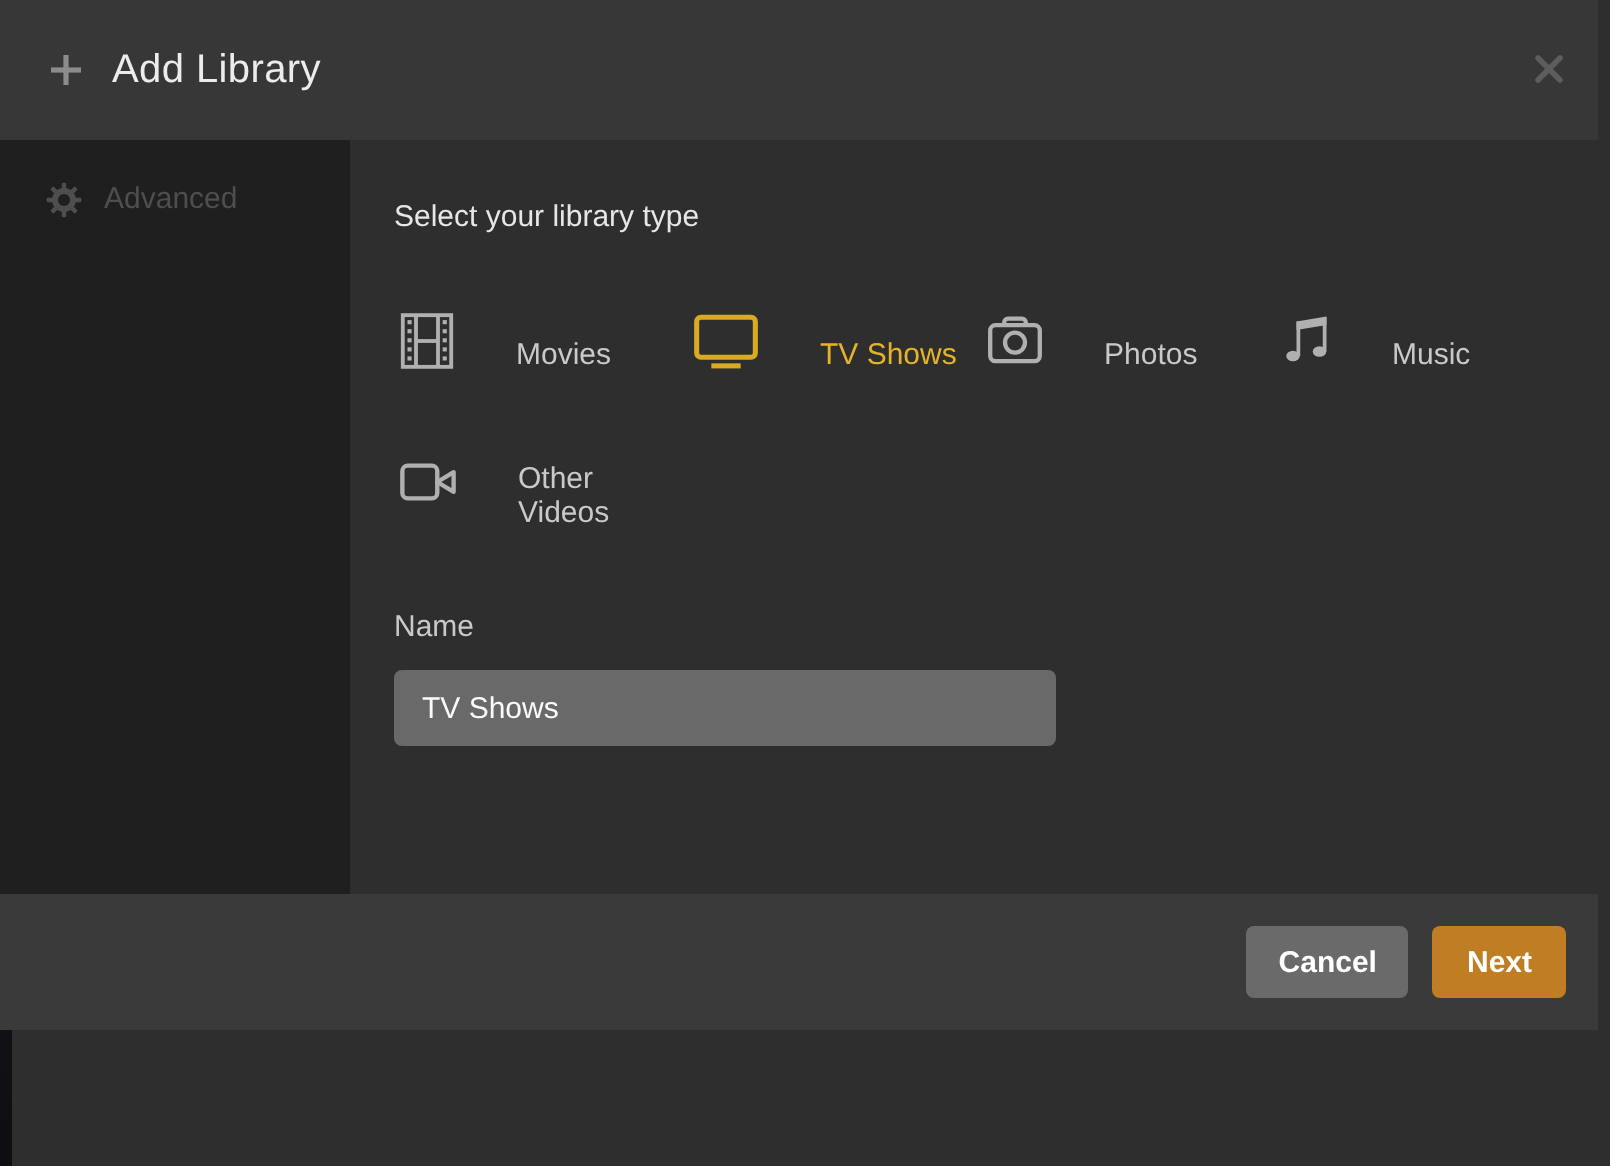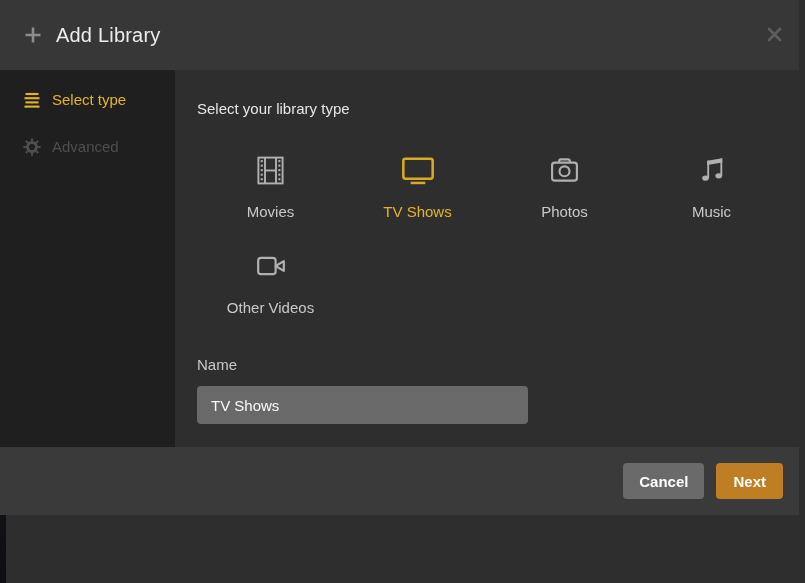--- a/index.html
+++ b/index.html
@@ -43,21 +43,21 @@
   .content { flex:1; padding:30px 22px 0 22px; position:relative; }
   .content-heading { font-size:15px; color:#e6e6e6; }
 
   .type-grid {
     margin-top:35px;
     display:grid;
     grid-template-columns:repeat(4,147px);
     row-gap:28px;
   }
   .type-cell {
-    display:flex; flex-direction:column; align-items:center; cursor:pointer;
+    display:flex; align-items:center; cursor:pointer;gap:28px;
   }
   .type-cell .t-icon { height:36px; display:flex; align-items:center; justify-content:center; }
   .type-cell .t-label { margin-top:15px; font-size:15px; color:#c9c9c9; }
   .type-cell.selected .t-label { color:#e5b327; }
 
   .fields { margin-top:40px; position:relative; height:80px; }
   .field-name { position:absolute; left:0; top:0; width:331px; }
   .field-label { font-size:15px; color:#c9c9c9; display:block; }
   .name-input {
     margin-top:13px; width:331px; height:38px;
@@ -111,31 +111,20 @@
       <svg width="17" height="17" viewBox="0 0 17 17">
         <line x1="3" y1="3" x2="14" y2="14" stroke="#5d5d5d" stroke-width="2.8" stroke-linecap="round"></line>
         <line x1="14" y1="3" x2="3" y2="14" stroke="#5d5d5d" stroke-width="2.8" stroke-linecap="round"></line>
       </svg>
     </span>
   </div>
 
   <div class="modal-body">
 
     <div class="sidebar">
-      <div class="side-item active">
-        <span class="s-icon">
-          <svg width="18" height="18" viewBox="0 0 18 18">
-            <line x1="2.5" y1="3" x2="15.5" y2="3" stroke="#e5b327" stroke-width="2.1"></line>
-            <line x1="1.5" y1="7.2" x2="16.5" y2="7.2" stroke="#e5b327" stroke-width="2.1"></line>
-            <line x1="2.5" y1="11.4" x2="15.5" y2="11.4" stroke="#e5b327" stroke-width="2.1"></line>
-            <line x1="1.5" y1="15.6" x2="16.5" y2="15.6" stroke="#e5b327" stroke-width="2.1"></line>
-          </svg>
-        </span>
-        <span class="s-label">Select type</span>
-      </div>
       <div class="side-item disabled">
         <span class="s-icon">
           <svg width="18" height="18" viewBox="0 0 20 20">
             <g fill="#4e4e4e">
               <rect x="8.8" y="0.4" width="2.4" height="4.4" rx="0.6"></rect>
               <rect x="8.8" y="15.2" width="2.4" height="4.4" rx="0.6"></rect>
               <rect x="8.8" y="0.4" width="2.4" height="4.4" rx="0.6" transform="rotate(90 10 10)"></rect>
               <rect x="8.8" y="15.2" width="2.4" height="4.4" rx="0.6" transform="rotate(90 10 10)"></rect>
               <rect x="8.8" y="0.4" width="2.4" height="4.4" rx="0.6" transform="rotate(45 10 10)"></rect>
               <rect x="8.8" y="15.2" width="2.4" height="4.4" rx="0.6" transform="rotate(45 10 10)"></rect>

